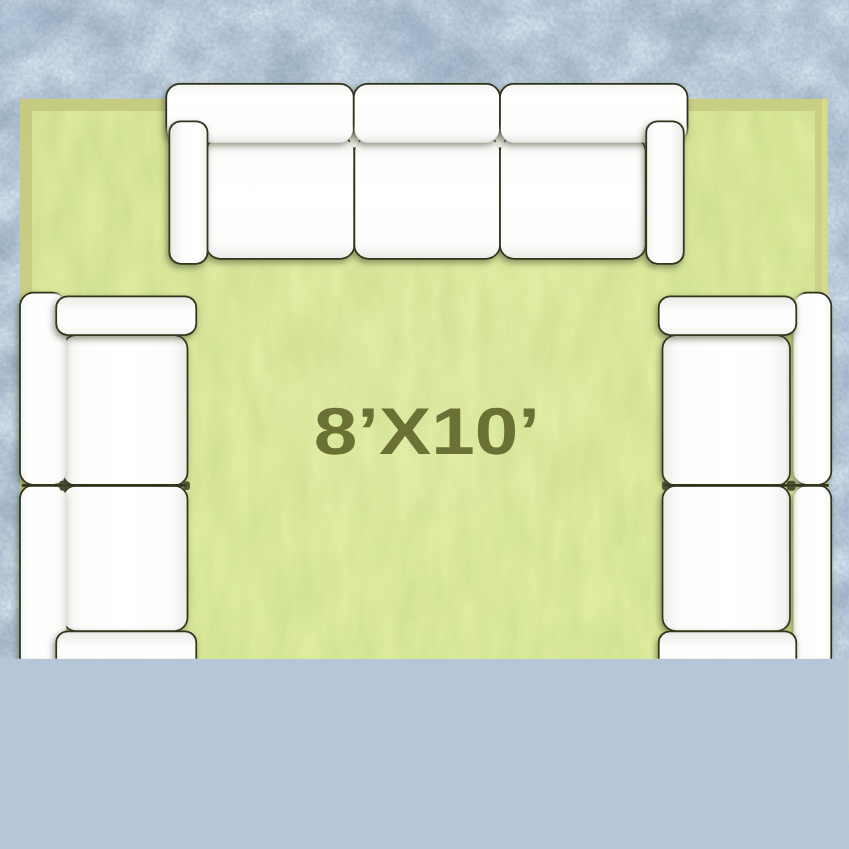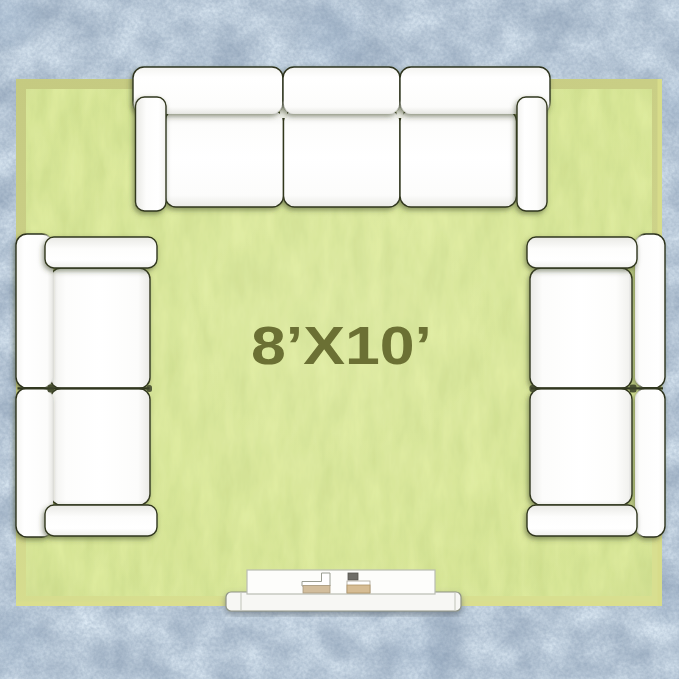--- a/index.html
+++ b/index.html
@@ -1,16 +1,16 @@
 <!DOCTYPE html>
 <html><head>
 <meta charset="utf-8">
 <style>
   html,body{margin:0;padding:0;background:#b6c5d8;}
-  #stage{width:679px;height:679px;position:relative;overflow:hidden;text-align:right;}
+  #stage{width:679px;height:527px;position:relative;overflow:hidden;text-align:right;}
   svg{display:block;}
 </style>
 </head>
 <body>
 <div id="stage">
 <svg width="679" height="679" viewBox="0 0 679 679" xmlns="http://www.w3.org/2000/svg">
 <defs>
   <filter id="fbg" x="0" y="0" width="679" height="679" filterUnits="userSpaceOnUse" color-interpolation-filters="sRGB">
     <feTurbulence type="fractalNoise" baseFrequency="0.028 0.028" numOctaves="5" seed="11" result="n1"></feTurbulence>
     <feColorMatrix in="n1" type="matrix" values="0.30 0 0 0 0.592

